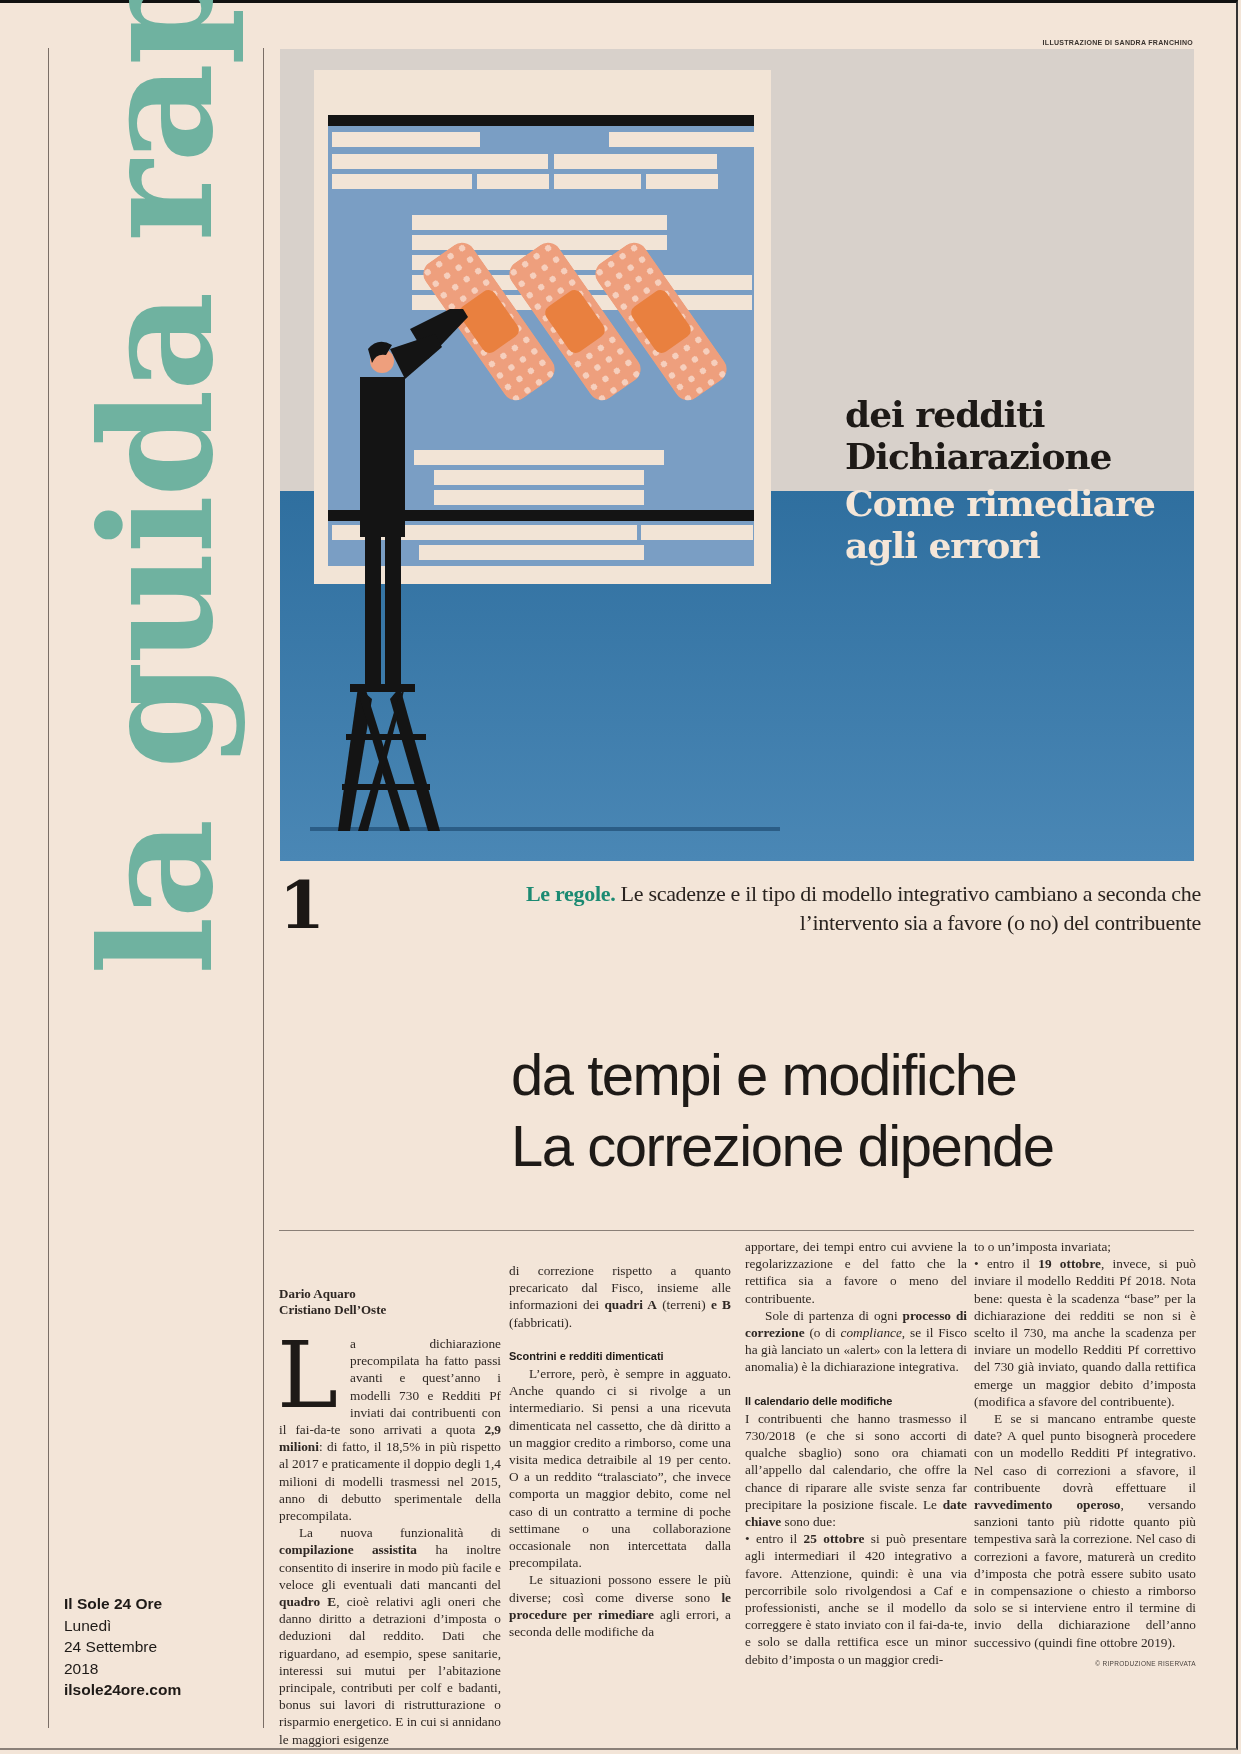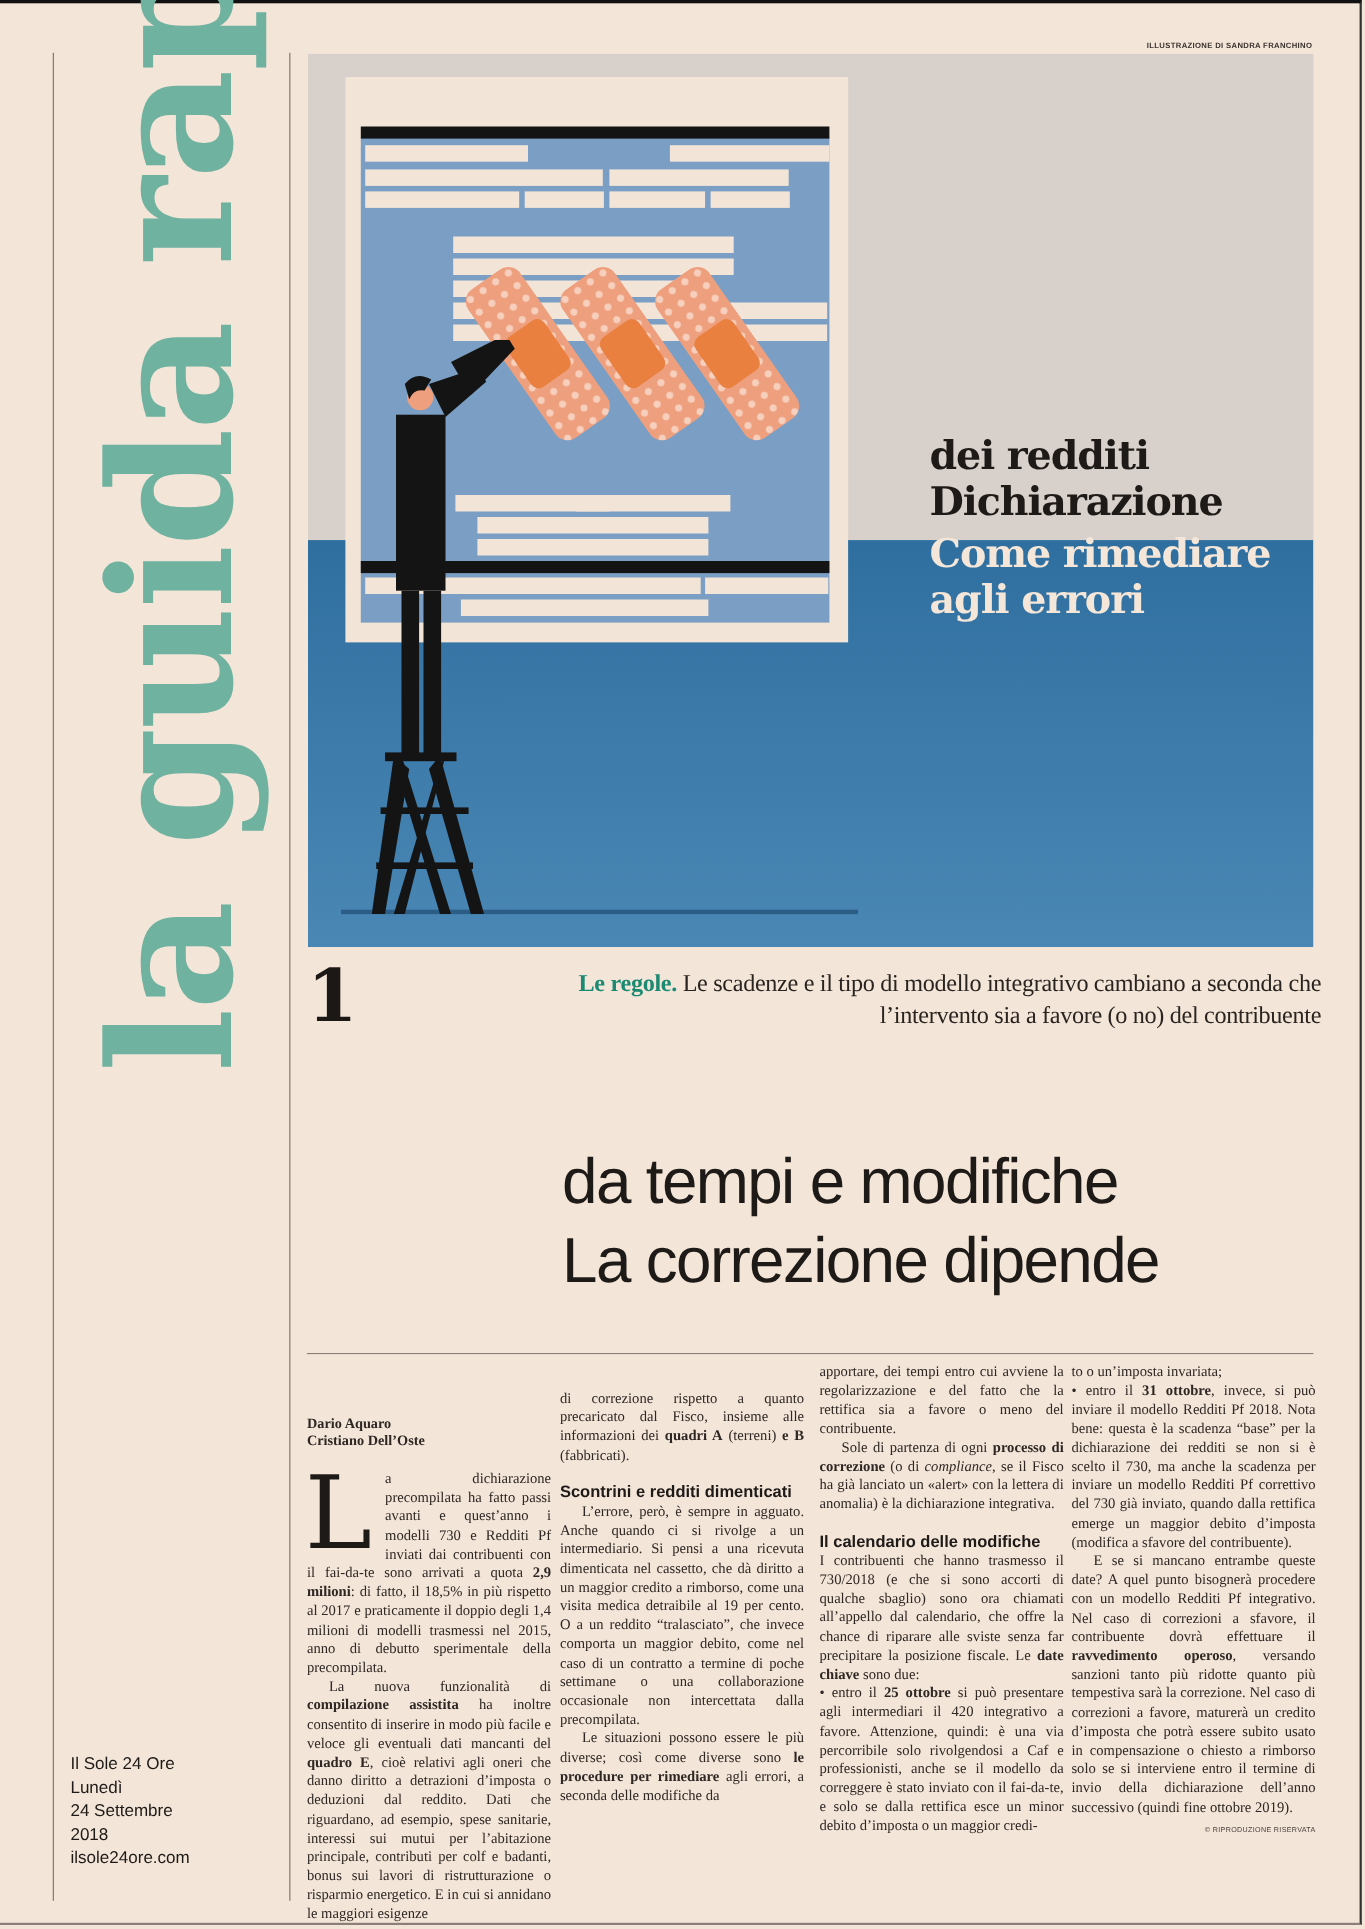--- a/index.html
+++ b/index.html
@@ -35,26 +35,26 @@
   .section-number { position: absolute; left: 279px; top: 872px; font-family: "DejaVu Serif", serif; font-weight: bold; font-size: 66px; color: #1c1815; line-height: 1; }
   .section-desc { position: absolute; left: 511px; top: 880px; width: 690px; font-family: "Liberation Serif", serif; font-size: 22px; line-height: 1.3; color: #2a2420; letter-spacing: -0.3px; text-align: right; }
   .section-desc .kicker { color: #1b8a72; font-weight: bold; }
   .headline { position: absolute; left: 511px; top: 1040px; width: 690px; font-family: "Liberation Sans", sans-serif; font-weight: normal; font-size: 58px; line-height: 1.22; letter-spacing: -1.5px; color: #1e1a17; }
 
   .hrule { position: absolute; left: 279px; top: 1230px; width: 915px; height: 1px; background: #8a7f77; }
   .col { position: absolute; top: 1238px; width: 222px; font-family: "Liberation Serif", serif; font-size: 13.3px; line-height: 17.2px; color: #2e2723; text-align: justify; hyphens: auto; }
   .col p { margin: 0; }
   .col p.indent { text-indent: 20px; }
   .col .authors { font-weight: bold; font-size: 13px; line-height: 16px; margin-bottom: 17px; }
-  .col .subhead { font-family: "Liberation Sans", sans-serif; font-weight: bold; font-size: 15px; margin-top: 17px; color: #1e1a17; }
+  .col .subhead { font-family: "Liberation Sans", sans-serif; font-weight: bold; font-size: 11px; margin-top: 17px; color: #1e1a17; }
   .dropcap { float: left; font-family: "DejaVu Serif", serif; font-size: 92px; line-height: 78px; margin: 2px 12px 0 -2px; font-weight: normal; color: #1e1a17; }
   .copyright { font-family: "Liberation Sans", sans-serif; font-size: 6.5px; text-align: right; color: #4a433e; margin-top: 4px; letter-spacing: 0.3px; }
 
   .masthead { position: absolute; left: 64px; top: 1593px; font-family: "Liberation Sans", sans-serif; font-size: 15.5px; line-height: 21.5px; color: #1e1a17; }
-  .masthead .b { font-weight: normal; }
+  .masthead .b { font-weight: bold; }
 </style>
 </head>
 <body>
 
 <div class="page-frame"></div>
 
 <div class="vrule" style="left:48px; top:48px; height:1680px;"></div>
 <div class="vrule" style="left:263px; top:48px; height:1680px;"></div>
 <div class="vertical-title">la guida rapida</div>
 
@@ -170,16 +170,16 @@
 <div class="col" style="left:745px;">
   <p>apportare, dei tempi entro cui avviene la regolarizzazione e del fatto che la rettifica sia a favore o meno del contribuente.</p>
   <p class="indent"><span>Sole di partenza di ogni </span><b>processo di correzione</b><span> (o di </span><i>compliance</i><span>, se il Fisco ha già lanciato un «alert» con la lettera di anomalia) è la dichiarazione integrativa.</span></p>
   <div class="subhead">Il calendario delle modifiche</div>
   <p><span>I contribuenti che hanno trasmesso il 730/2018 (e che si sono accorti di qualche sbaglio) sono ora chiamati all’appello dal calendario, che offre la chance di riparare alle sviste senza far precipitare la posizione fiscale. Le </span><b>date chiave</b><span> sono due:</span></p>
   <p><span>• entro il </span><b>25 ottobre</b><span> si può presentare agli intermediari il 420 integrativo a favore. Attenzione, quindi: è una via percorribile solo rivolgendosi a Caf e professionisti, anche se il modello da correggere è stato inviato con il fai-da-te, e solo se dalla rettifica esce un minor debito d’imposta o un maggior credi-</span></p>
 </div>
 
 <div class="col" style="left:974px;">
   <p>to o un’imposta invariata;</p>
-  <p><span>• entro il </span><b>31 ottobre</b><span>, invece, si può inviare il modello Redditi Pf 2018. Nota bene: questa è la scadenza “base” per la dichiarazione dei redditi se non si è scelto il 730, ma anche la scadenza per inviare un modello Redditi Pf correttivo del 730 già inviato, quando dalla rettifica emerge un maggior debito d’imposta (modifica a sfavore del contribuente).</span></p>
+  <p><span>• entro il </span><b>19 ottobre</b><span>, invece, si può inviare il modello Redditi Pf 2018. Nota bene: questa è la scadenza “base” per la dichiarazione dei redditi se non si è scelto il 730, ma anche la scadenza per inviare un modello Redditi Pf correttivo del 730 già inviato, quando dalla rettifica emerge un maggior debito d’imposta (modifica a sfavore del contribuente).</span></p>
   <p class="indent"><span>E se si mancano entrambe queste date? A quel punto bisognerà procedere con un modello Redditi Pf integrativo. Nel caso di correzioni a sfavore, il contribuente dovrà effettuare il </span><b>ravvedimento operoso</b><span>, versando sanzioni tanto più ridotte quanto più tempestiva sarà la correzione. Nel caso di correzioni a favore, maturerà un credito d’imposta che potrà essere subito usato in compensazione o chiesto a rimborso solo se si interviene entro il termine di invio della dichiarazione dell’anno successivo (quindi fine ottobre 2019).</span></p>
   <div class="copyright">© RIPRODUZIONE RISERVATA</div>
 </div>
 
 </body></html>

